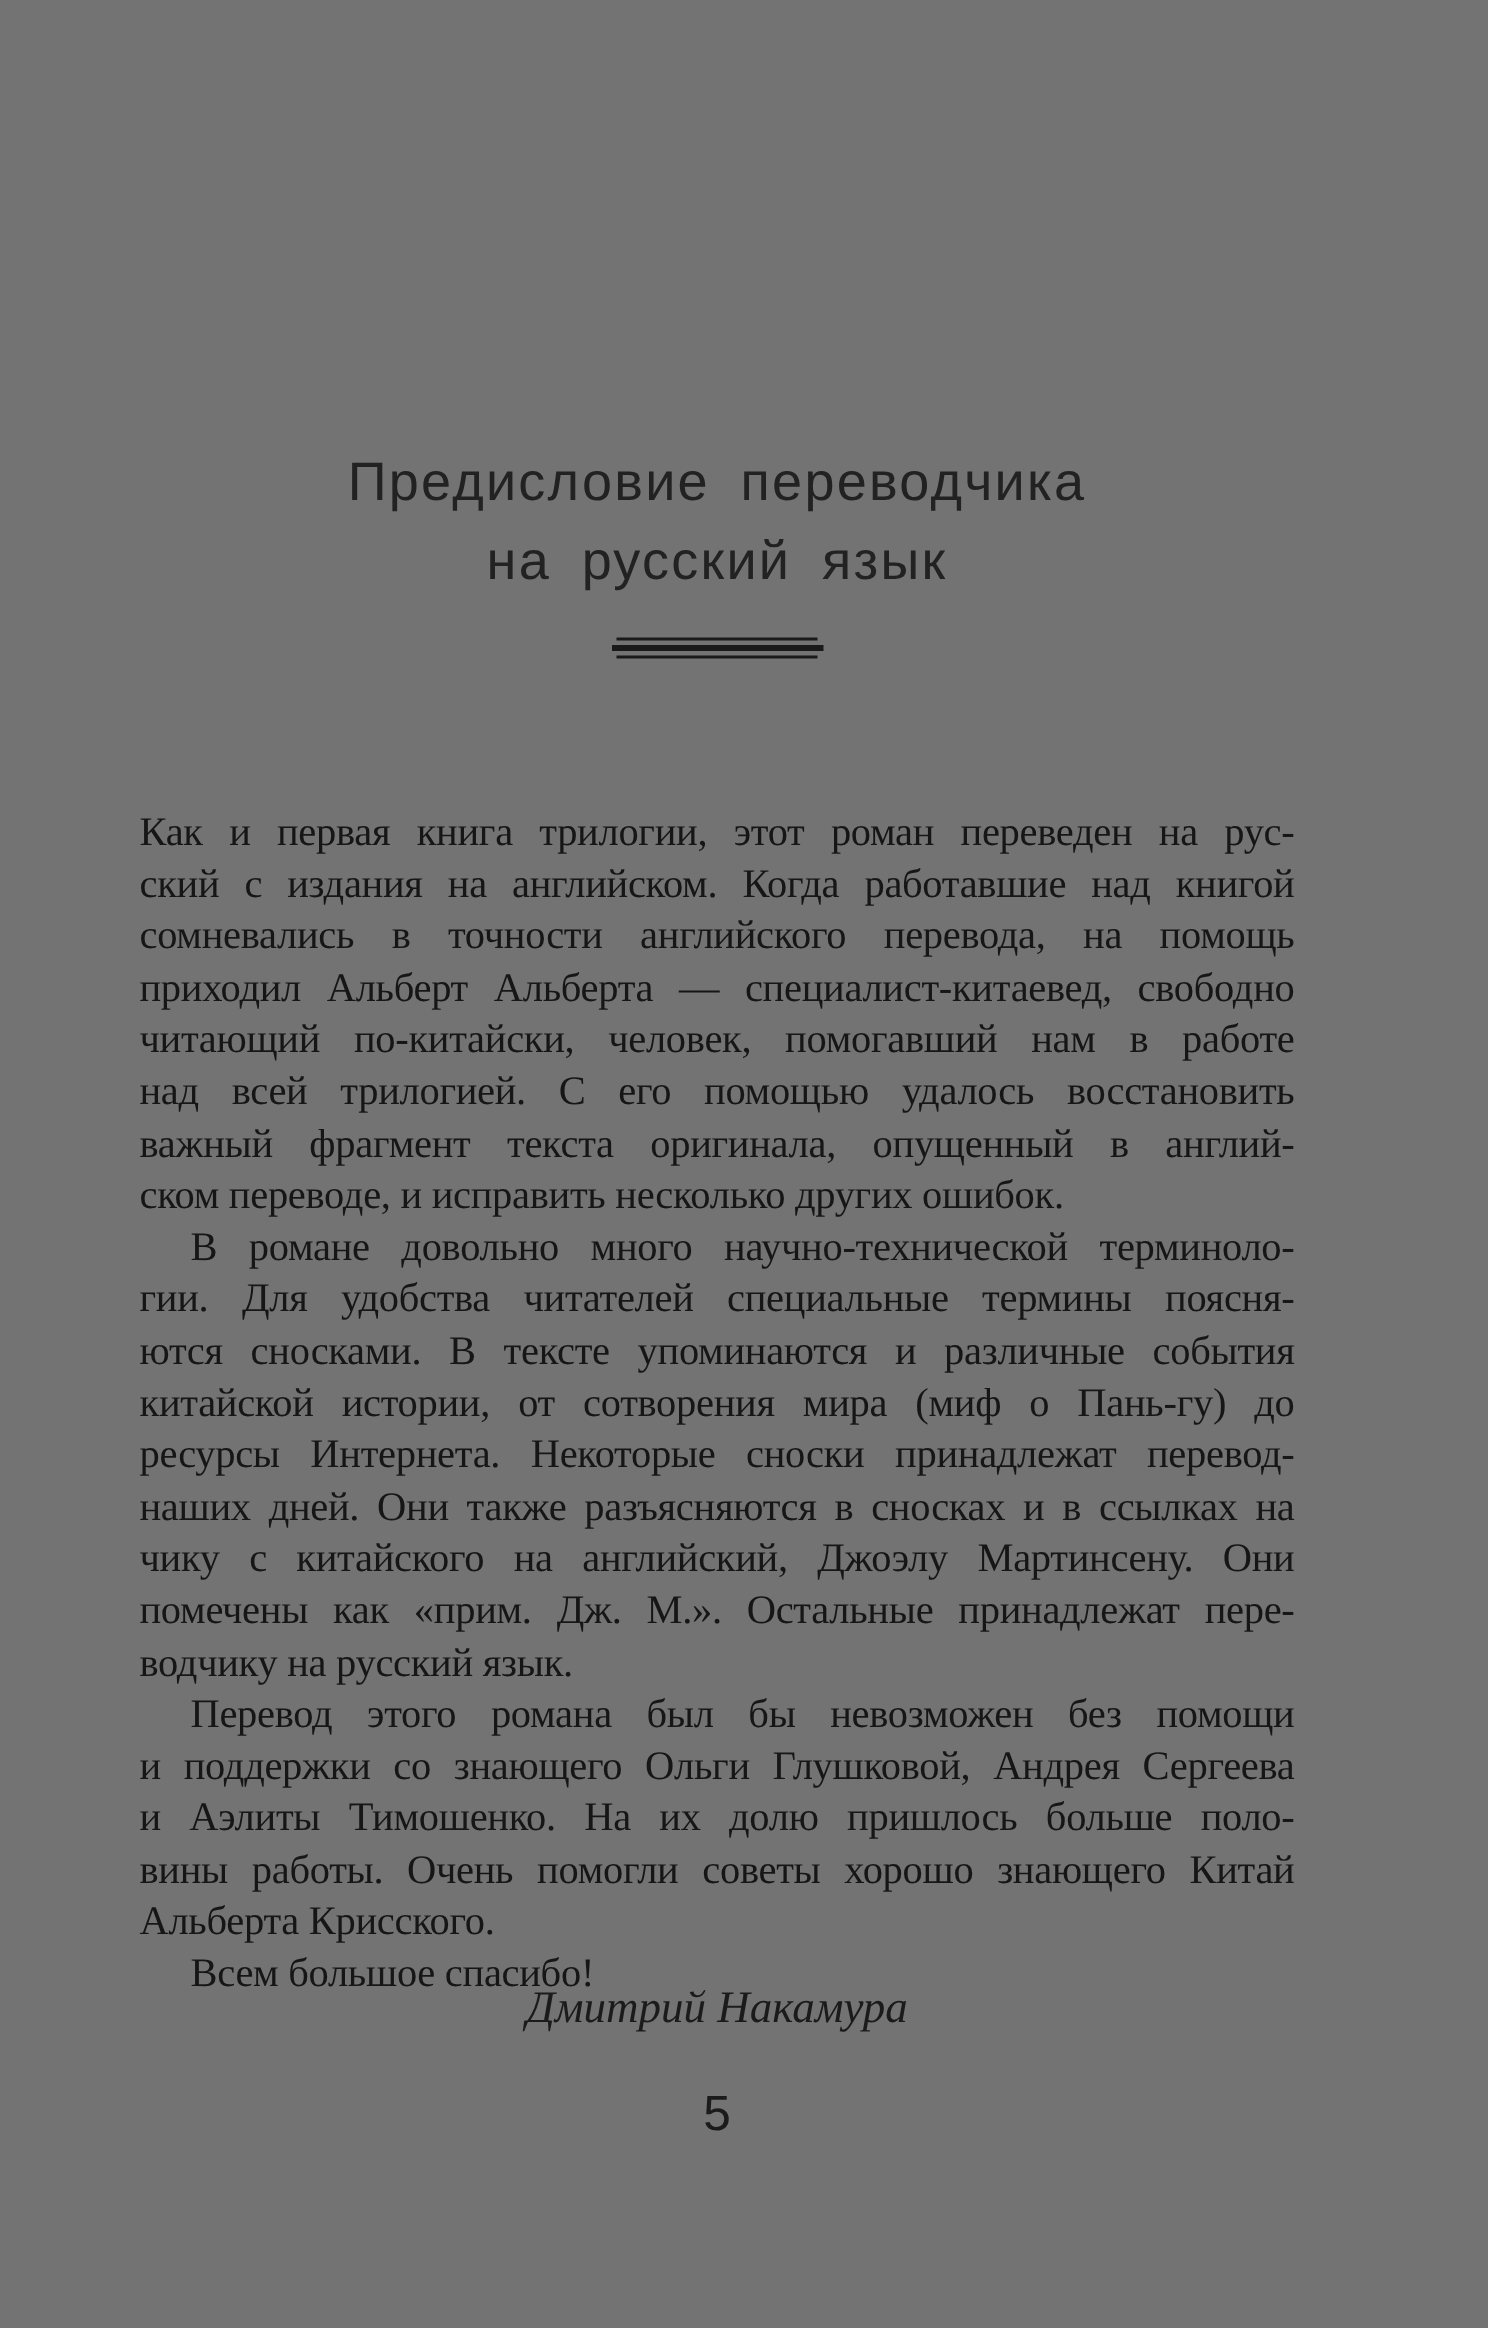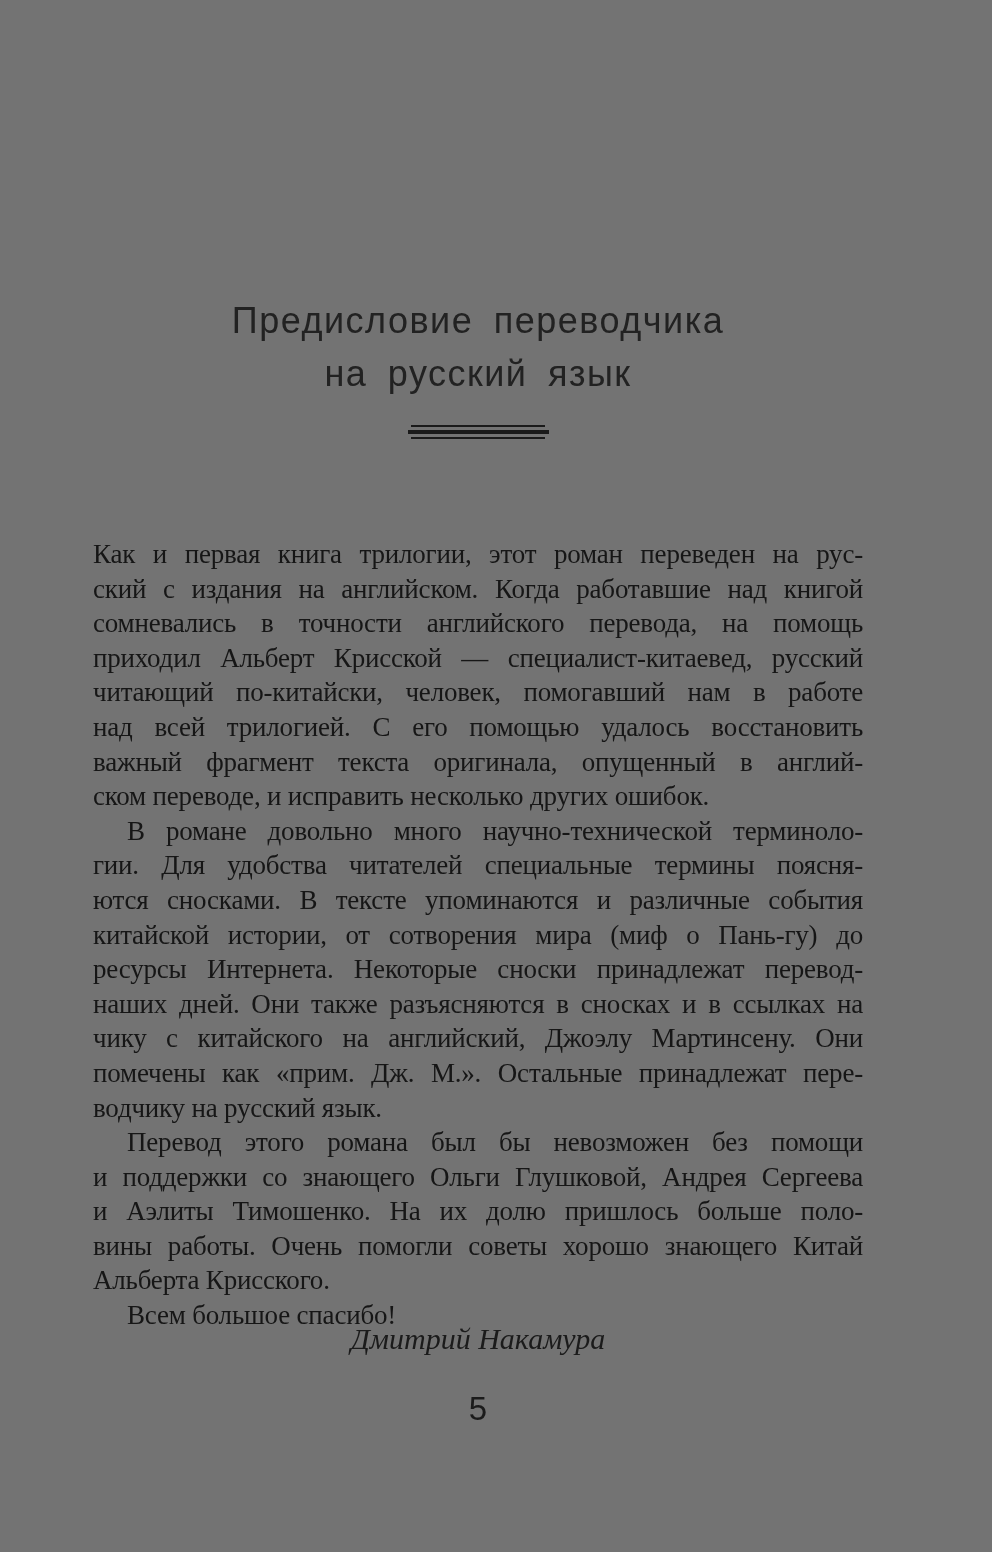--- a/index.html
+++ b/index.html
@@ -103,21 +103,21 @@
     <div class="rule thin-top"></div>
     <div class="rule thick-mid"></div>
     <div class="rule thin-bottom"></div>
   </div>
 
   <div class="body-text">
       <div class="paragraph">
         <div class="text-line">Как и первая книга трилогии, этот роман переведен на рус-</div>
         <div class="text-line">ский с издания на английском. Когда работавшие над книгой</div>
         <div class="text-line">сомневались в точности английского перевода, на помощь</div>
-        <div class="text-line">приходил Альберт Крисской — специалист-китаевед, русский</div>
+        <div class="text-line">приходил Альберт Альберта — специалист-китаевед, свободно</div>
         <div class="text-line">читающий по-китайски, человек, помогавший нам в работе</div>
         <div class="text-line">над всей трилогией. С его помощью удалось восстановить</div>
         <div class="text-line">важный фрагмент текста оригинала, опущенный в англий-</div>
         <div class="text-line last-line">ском переводе, и исправить несколько других ошибок.</div>
       </div>
       <div class="paragraph">
         <div class="text-line indented">В романе довольно много научно-технической терминоло-</div>
         <div class="text-line">гии. Для удобства читателей специальные термины поясня-</div>
         <div class="text-line">ются сносками. В тексте упоминаются и различные события</div>
         <div class="text-line">китайской истории, от сотворения мира (миф о Пань-гу) до</div>

